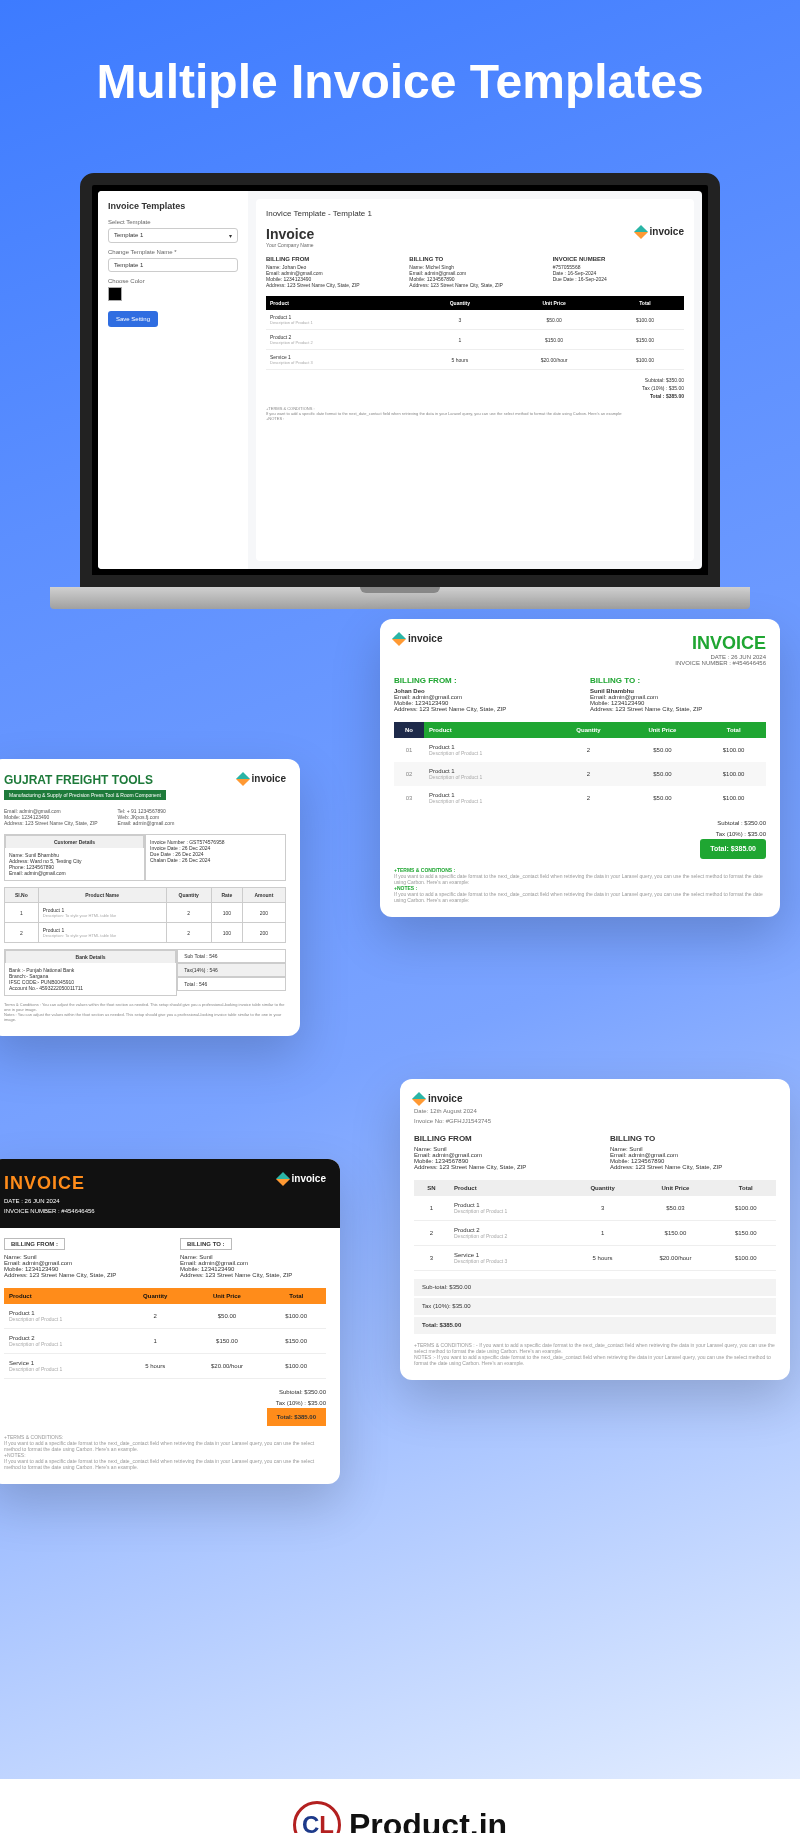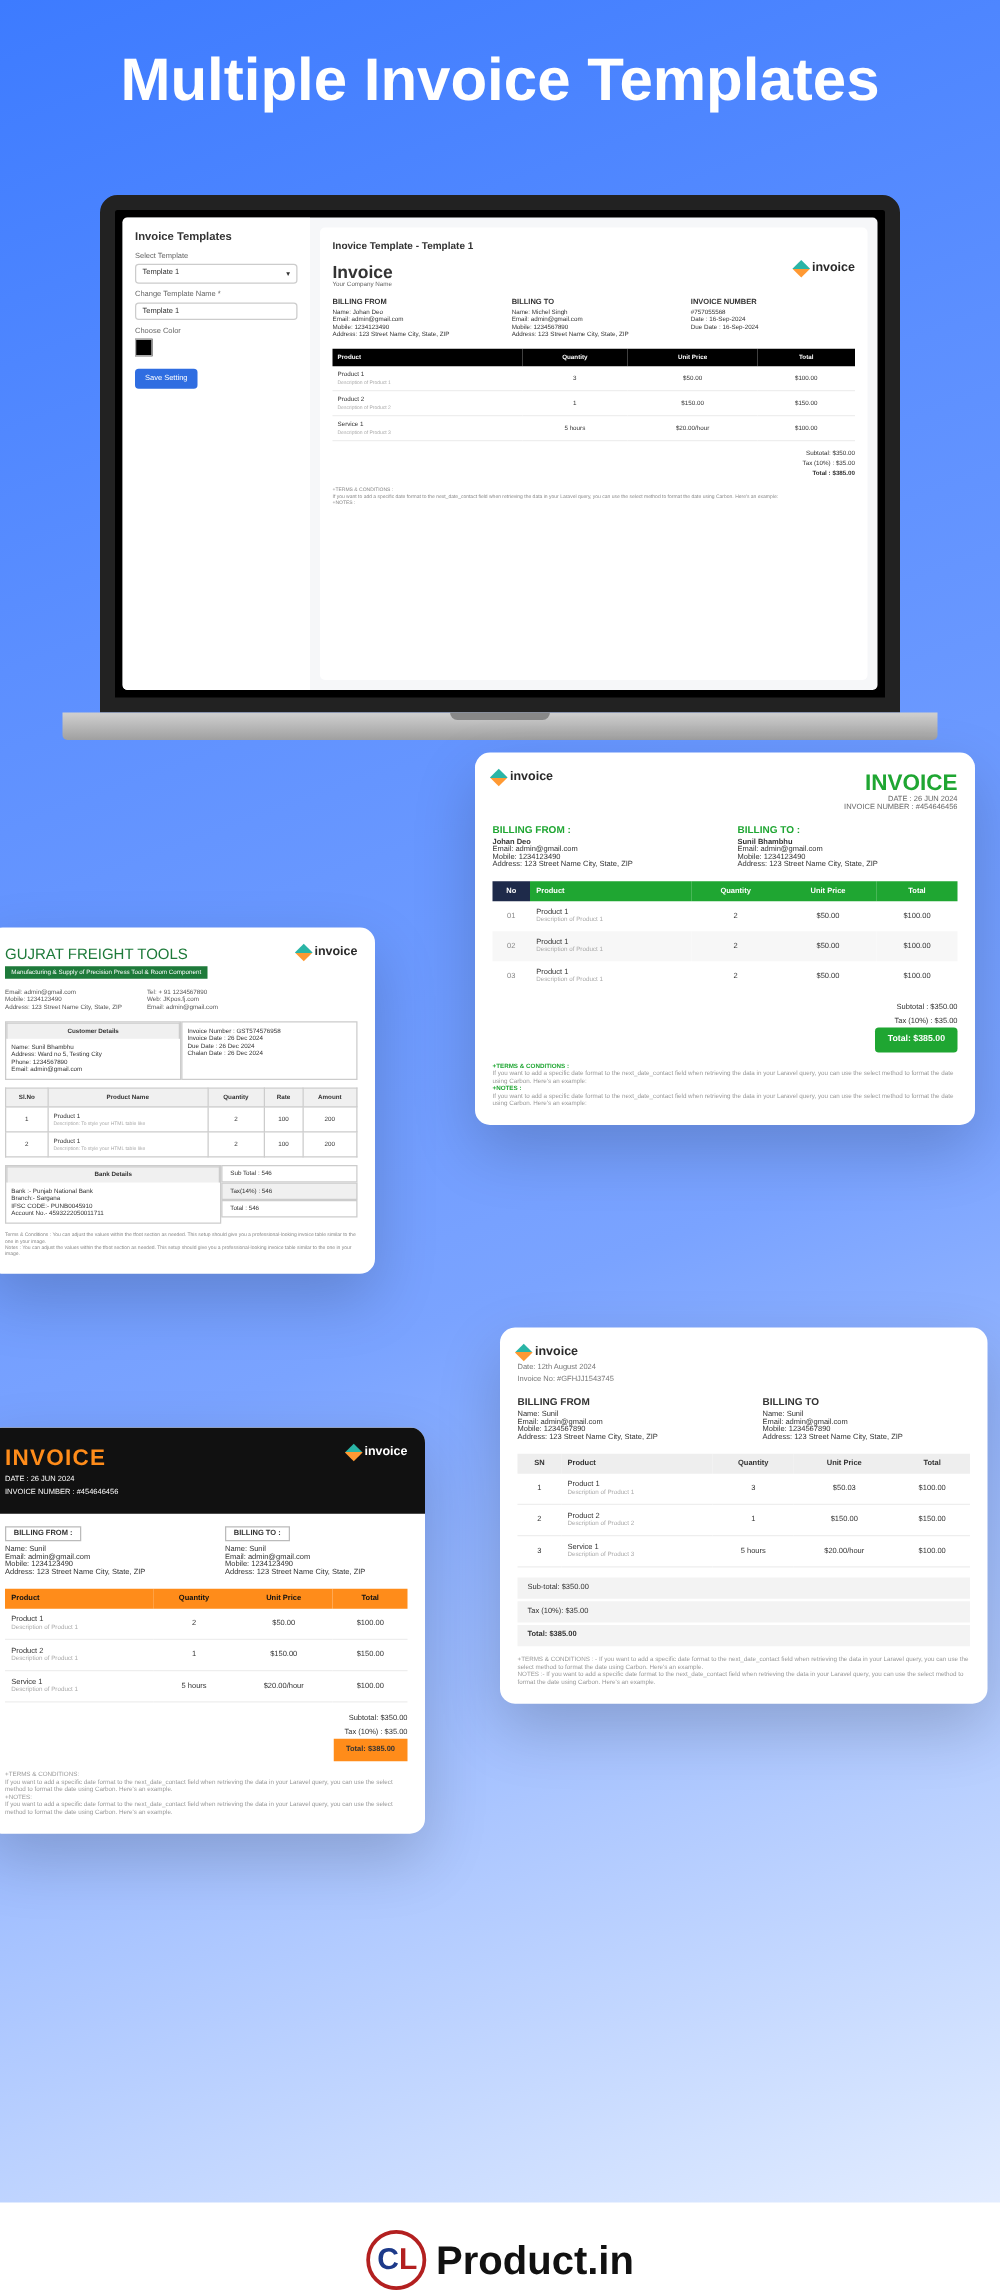--- a/index.html
+++ b/index.html
@@ -1,35 +1,35 @@
 <!DOCTYPE html>
 <html><head>
 <meta charset="utf-8">
 <style>
   * { margin: 0; padding: 0; box-sizing: border-box; }
   body { font-family: Arial, sans-serif; width: 800px; background: linear-gradient(160deg, #3d7bff 0%, #5c8fff 25%, #7aa3ff 55%, #d4e3ff 90%, #f0f5ff 100%); }
-  .hero { text-align: center; padding: 40px 30px 20px; color: #fff; }
+  .hero { text-align: center; padding: 40px 30px 20px; color: #fff; margin-top: 17px; }
   .hero h1 { font-size: 48px; font-weight: 700; line-height: 1.05; margin-bottom: 16px; }
   .hero p { font-size: 16px; opacity: 0.95; }
   
   .laptop { width: 640px; margin: 30px auto 0; position: relative; }
   .laptop-screen { background: #000; border: 12px solid #222; border-radius: 14px 14px 0 0; padding: 6px; }
   .screen-inner { background: #f6f7f9; border-radius: 4px; height: 378px; display:flex; overflow:hidden; font-size: 7px; color:#333; }
   .laptop-base { height: 22px; background: linear-gradient(#d0d0d0,#a0a0a0); border-radius: 0 0 4px 4px; margin: 0 -30px; position:relative; }
   .laptop-base::after { content:""; position:absolute; left:50%; transform:translateX(-50%); top:0; width:80px; height:6px; background:#888; border-radius:0 0 6px 6px;}
 
   .sidebar { width: 150px; background:#fff; padding:10px; }
   .sidebar .title { font-size:9px; font-weight:700; margin-bottom:8px; }
   .sidebar label { font-size:6px; color:#666; display:block; margin:6px 0 3px;}
   .sidebar .sel { border:1px solid #ccc; padding:3px 5px; border-radius:3px; font-size:6px; display:flex; justify-content:space-between; }
   .sidebar .swatch { width:14px; height:14px; background:#000; border:1px solid #aaa; }
   .sidebar .savebtn { background:#2f6de1; color:#fff; font-size:6px; padding:5px 8px; border:none; border-radius:3px; margin-top:10px; }
   
   .preview { flex:1; background:#fff; margin:8px; padding:10px; border-radius:4px; }
-  .preview .ptitle { font-size:8px; font-weight:700; margin-bottom:8px; }
+  .preview .ptitle { font-size:8px; font-weight:400; margin-bottom:8px; }
   .preview .inv-head { display:flex; justify-content:space-between; align-items:flex-start; margin-bottom:8px;}
   .preview .inv-head .big { font-size:14px; font-weight:700; }
   .preview .inv-head .sm { font-size:5px; color:#666;}
   .preview .cols { display:flex; gap:12px; font-size:5px; margin-bottom:8px;}
   .preview .cols .col { flex:1; }
   .preview .cols .col .h { font-size:6px; font-weight:700; margin-bottom:2px;}
   .preview table { width:100%; border-collapse:collapse; font-size:5px;}
   .preview table th { background:#000; color:#fff; padding:4px; text-align:center; font-size:5px;}
   .preview table th:first-child { text-align:left;}
   .preview table td { padding:4px; border-bottom:1px solid #eee; text-align:center;}
@@ -61,21 +61,21 @@
   .c2 table tbody tr:nth-child(even) td { background:#f7f7f7;}
   .c2 table td .dn { color:#aaa; font-size:5px; display:block;}
   .c2 .subtot { text-align:right; font-size:6px; margin-top:8px; line-height:1.7;}
   .c2 .total-bar { display:inline-block; background:#1fa632; color:#fff; padding:4px 10px; border-radius:3px; font-size:7px; font-weight:700;}
   .c2 .terms { font-size:5px; color:#999; margin-top:8px;}
   .c2 .terms .th { color:#1fa632; font-size:5px; font-weight:700;}
 
   
   .c3 { left: -10px; top: 150px; width: 310px; font-size:6px;}
   .c3 .ghd { display:flex; justify-content:space-between; align-items:flex-start;}
-  .c3 .ghd .gn { color:#1e7a3a; font-size:12px; font-weight:400;}
+  .c3 .ghd .gn { color:#1e7a3a; font-size:12px; font-weight:700;}
   .c3 .ghd .gbar { background:#1e7a3a; color:#fff; font-size:5px; padding:2px 5px; display:inline-block; margin-top:3px;}
   .c3 .cinfo { display:flex; gap:20px; font-size:5px; margin:8px 0; color:#555;}
   .c3 table { width:100%; border-collapse:collapse; font-size:5px;}
   .c3 table th, .c3 table td { border:1px solid #ccc; padding:4px; text-align:center;}
   .c3 table th { background:#f0f0f0; font-weight:700;}
   .c3 table td:nth-child(2){text-align:left;}
   .c3 table td .dn { color:#aaa; font-size:4px; display:block;}
   .c3 .sect { background:#f0f0f0; text-align:center; font-weight:700; padding:3px; border:1px solid #ccc; border-bottom:none; margin-top:6px;}
   .c3 .duo { display:flex; }
   .c3 .duo > div { flex:1; border:1px solid #ccc; padding:4px; font-size:5px;}

